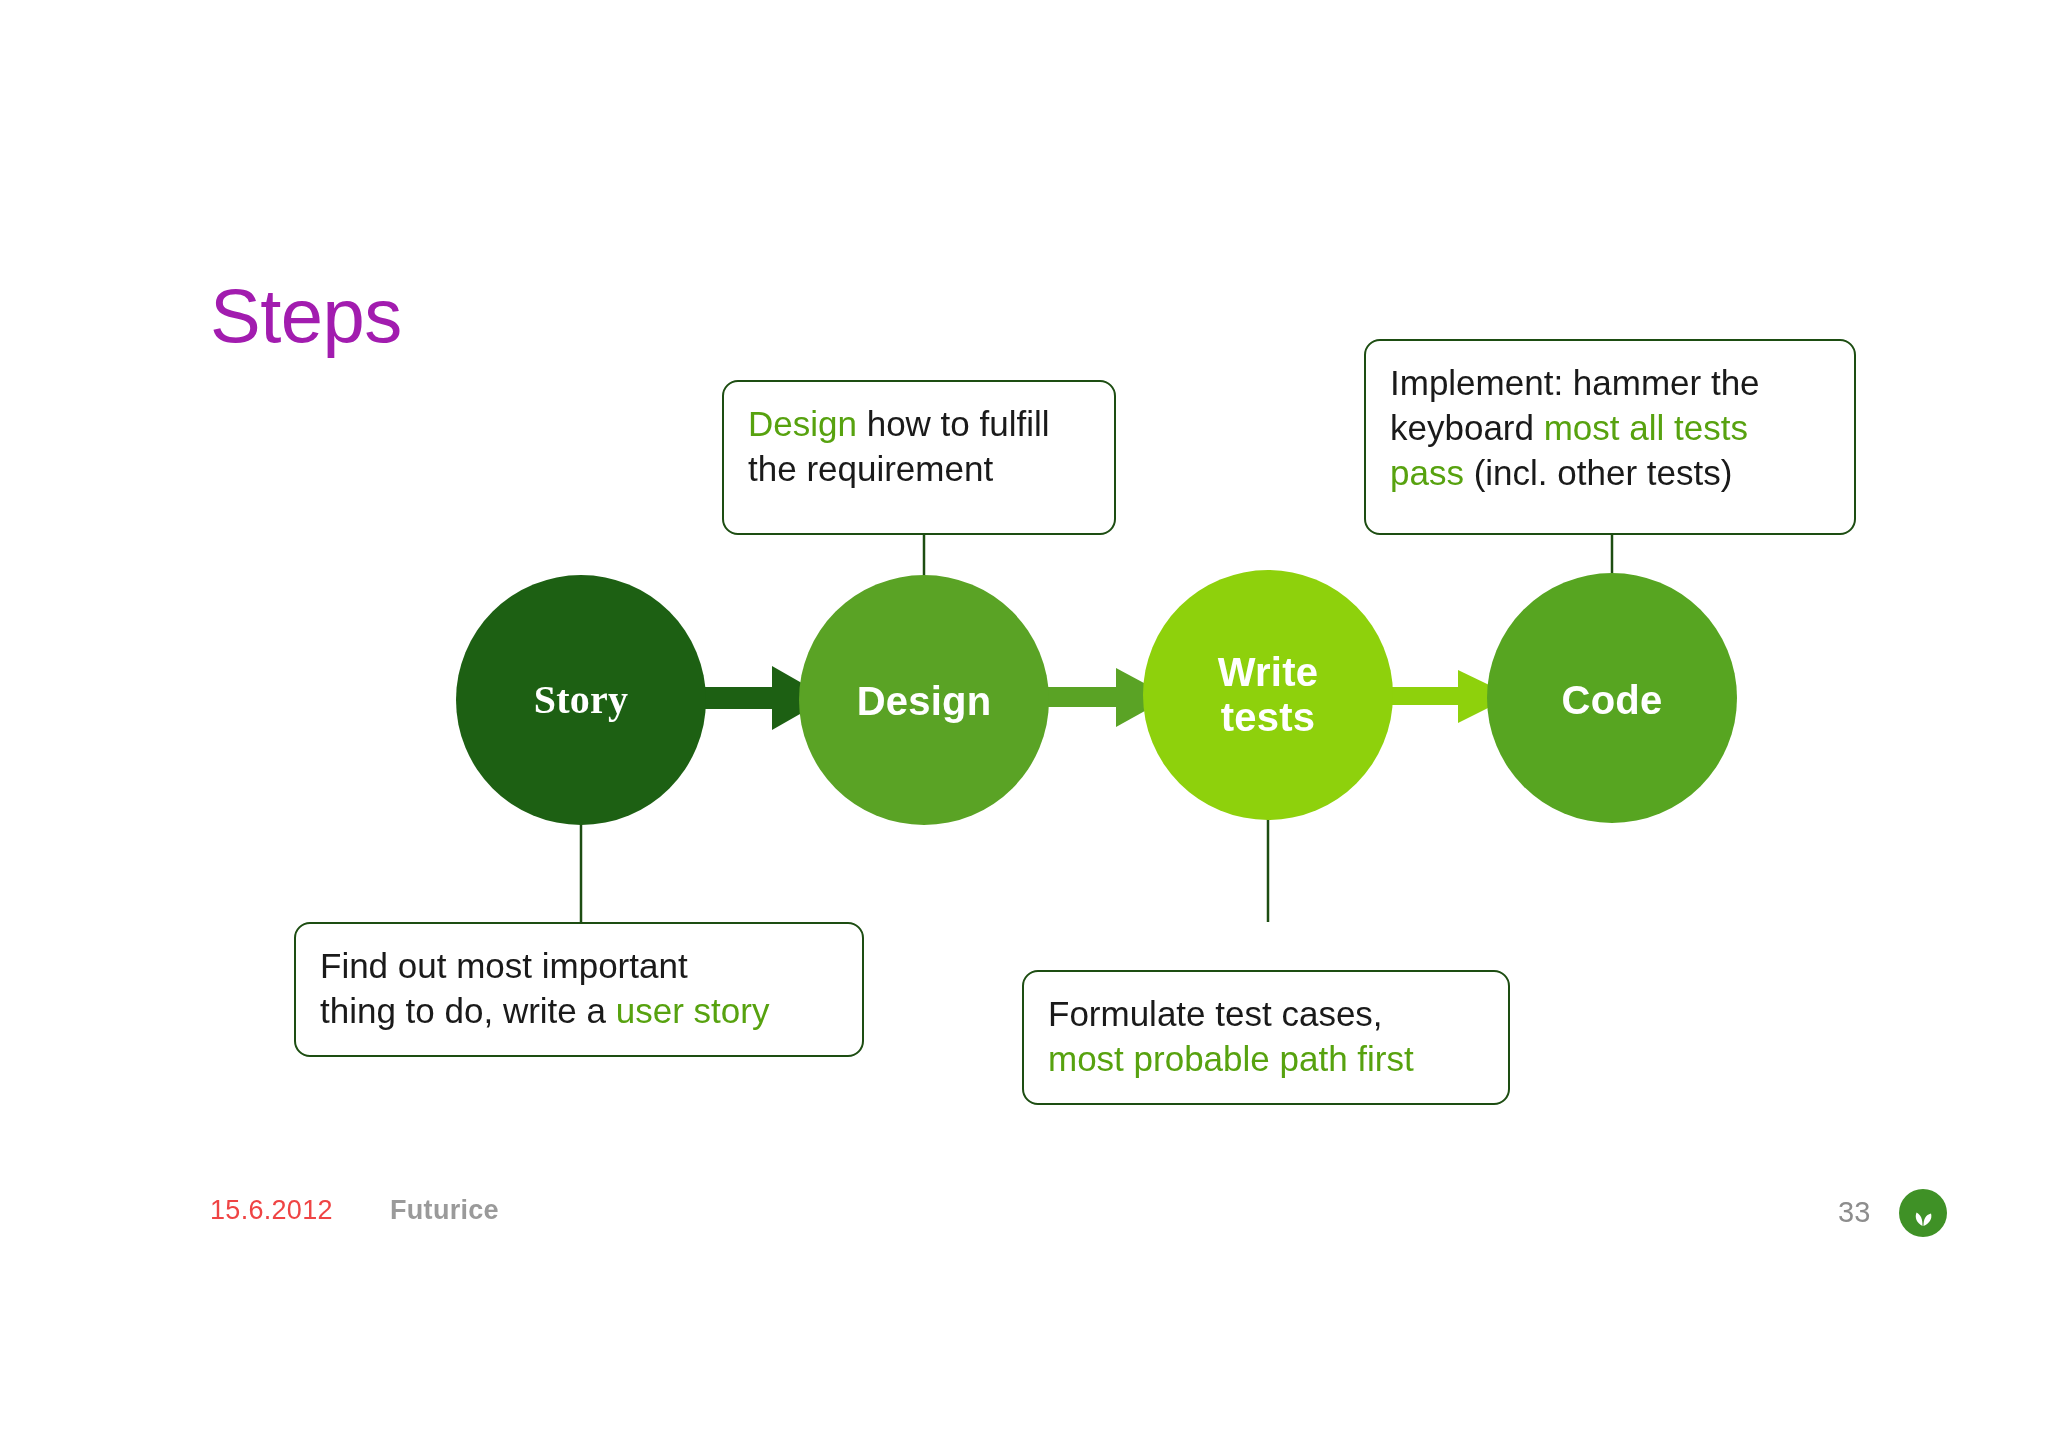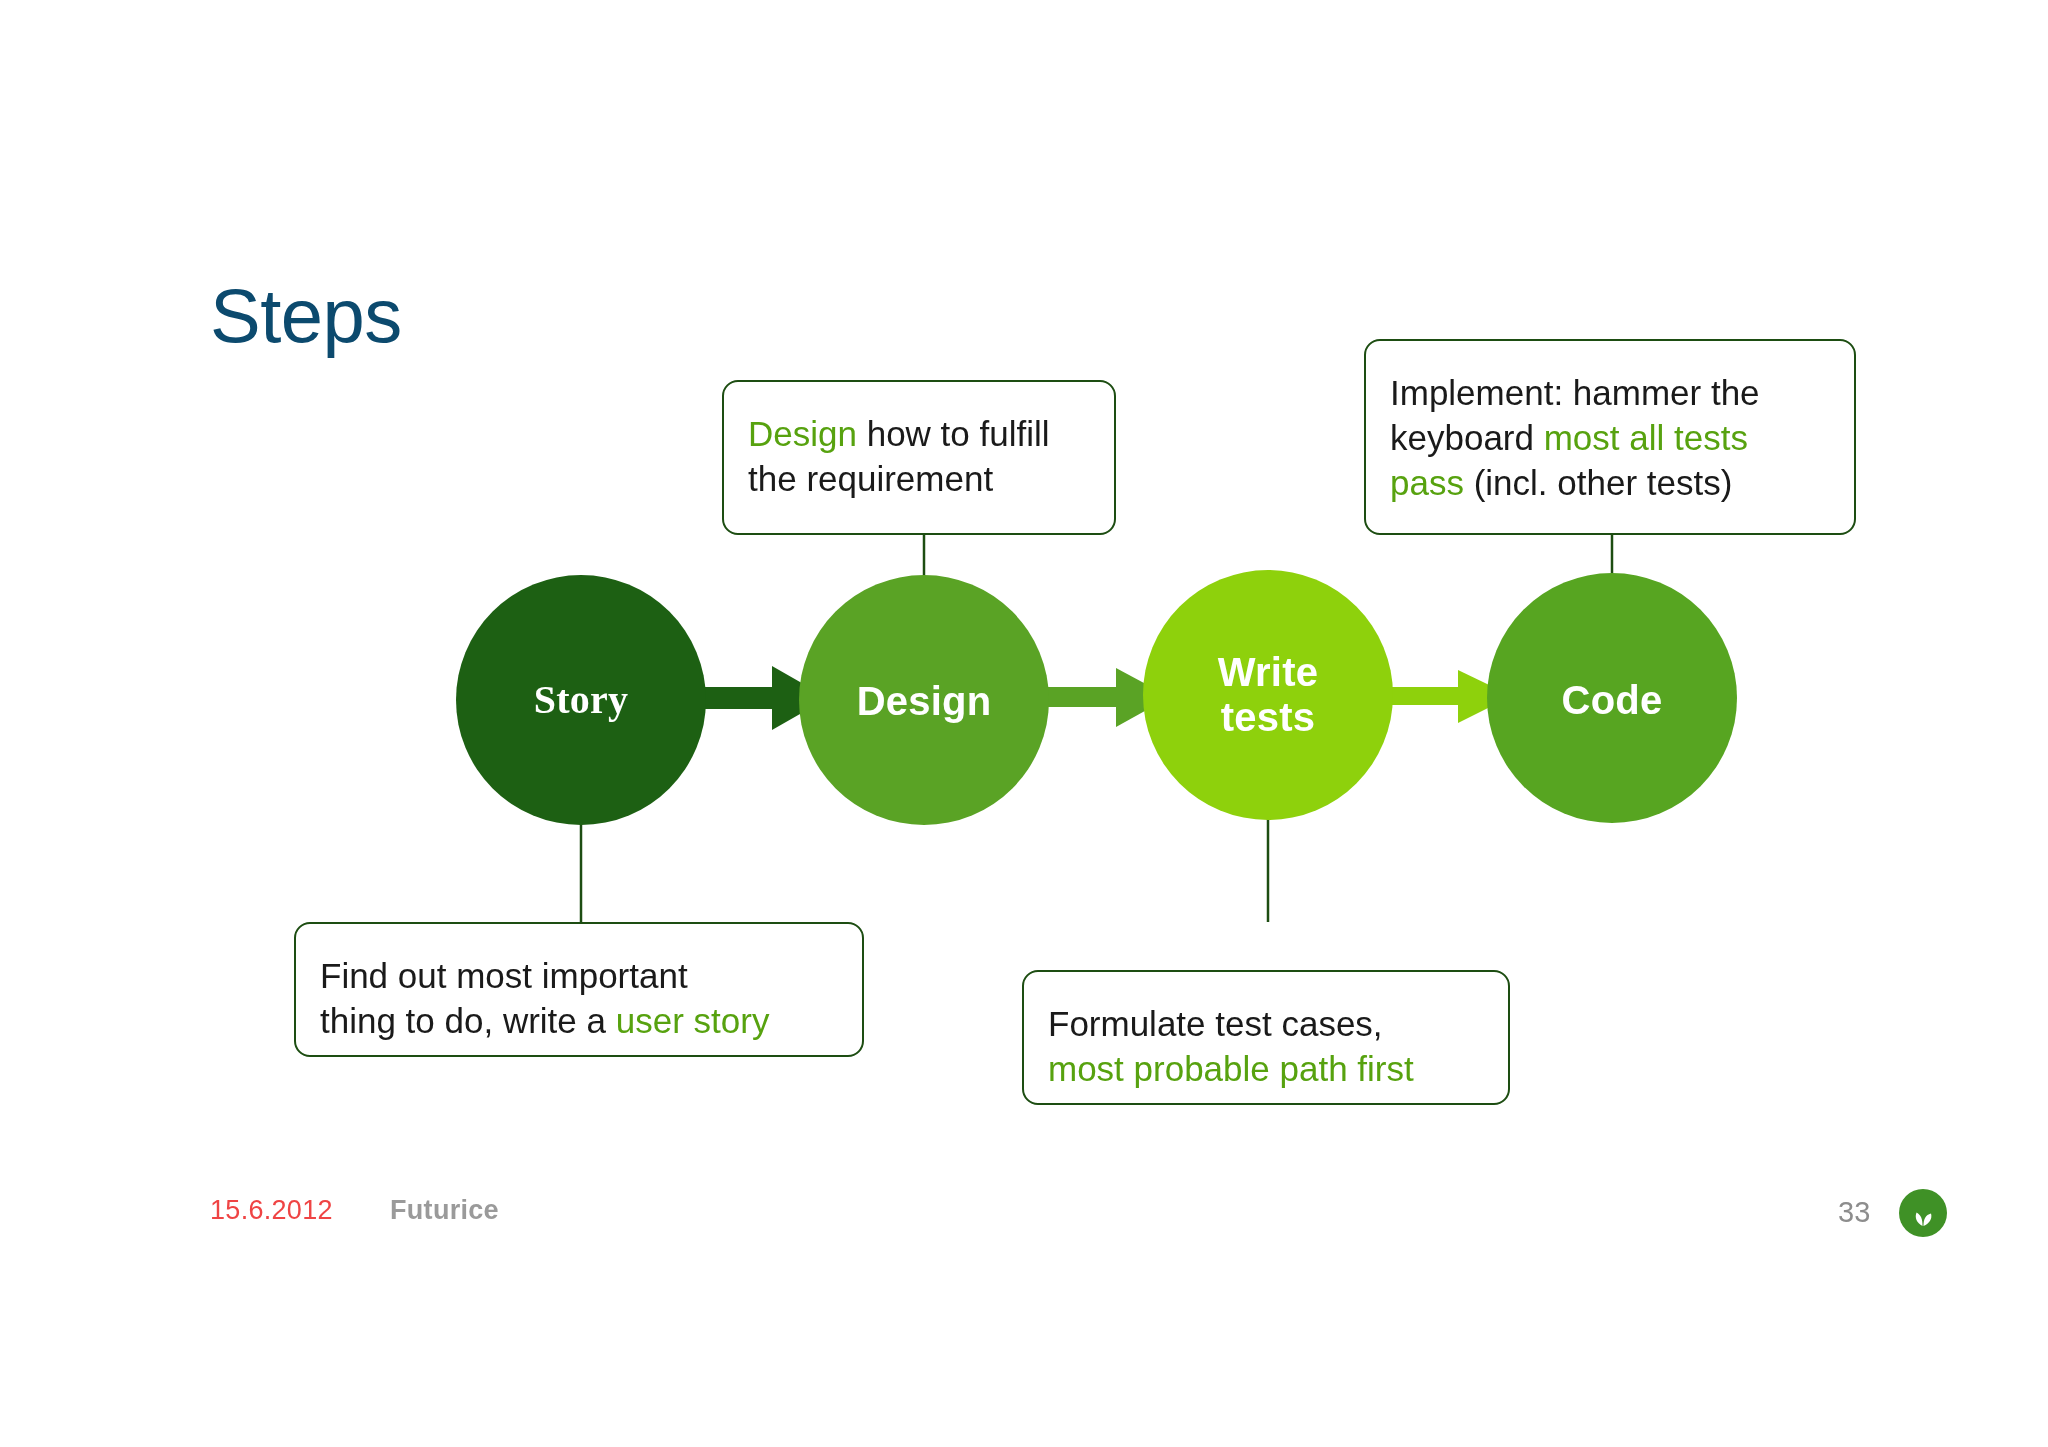--- a/index.html
+++ b/index.html
@@ -22,21 +22,21 @@
     background: #ffffff;
   }
 
   
   .slide-title {
     position: absolute;
     left: 210px;
     top: 278px;
     font-size: 76px;
     line-height: 1.0;
-    color: #0c4a6e;
+    color: #a21caf;
     font-weight: 400;
     letter-spacing: -0.5px;
     white-space: nowrap;
   }
 
   
   .diagram-svg {
     position: absolute;
     left: 0;
     top: 0;
@@ -58,21 +58,21 @@
     letter-spacing: 0.2px;
   }
 
   
   .callout {
     position: absolute;
     box-sizing: border-box;
     background: #ffffff;
     border: 2.5px solid #1d4d12;
     border-radius: 16px;
-    padding: 30px 24px;
+    padding: 20px 24px;
     font-size: 35px;
     line-height: 1.28;
     color: #1a1a1a;
   }
   .callout .hl {
     color: #57a20f;
   }
 
   
   .footer-date {

